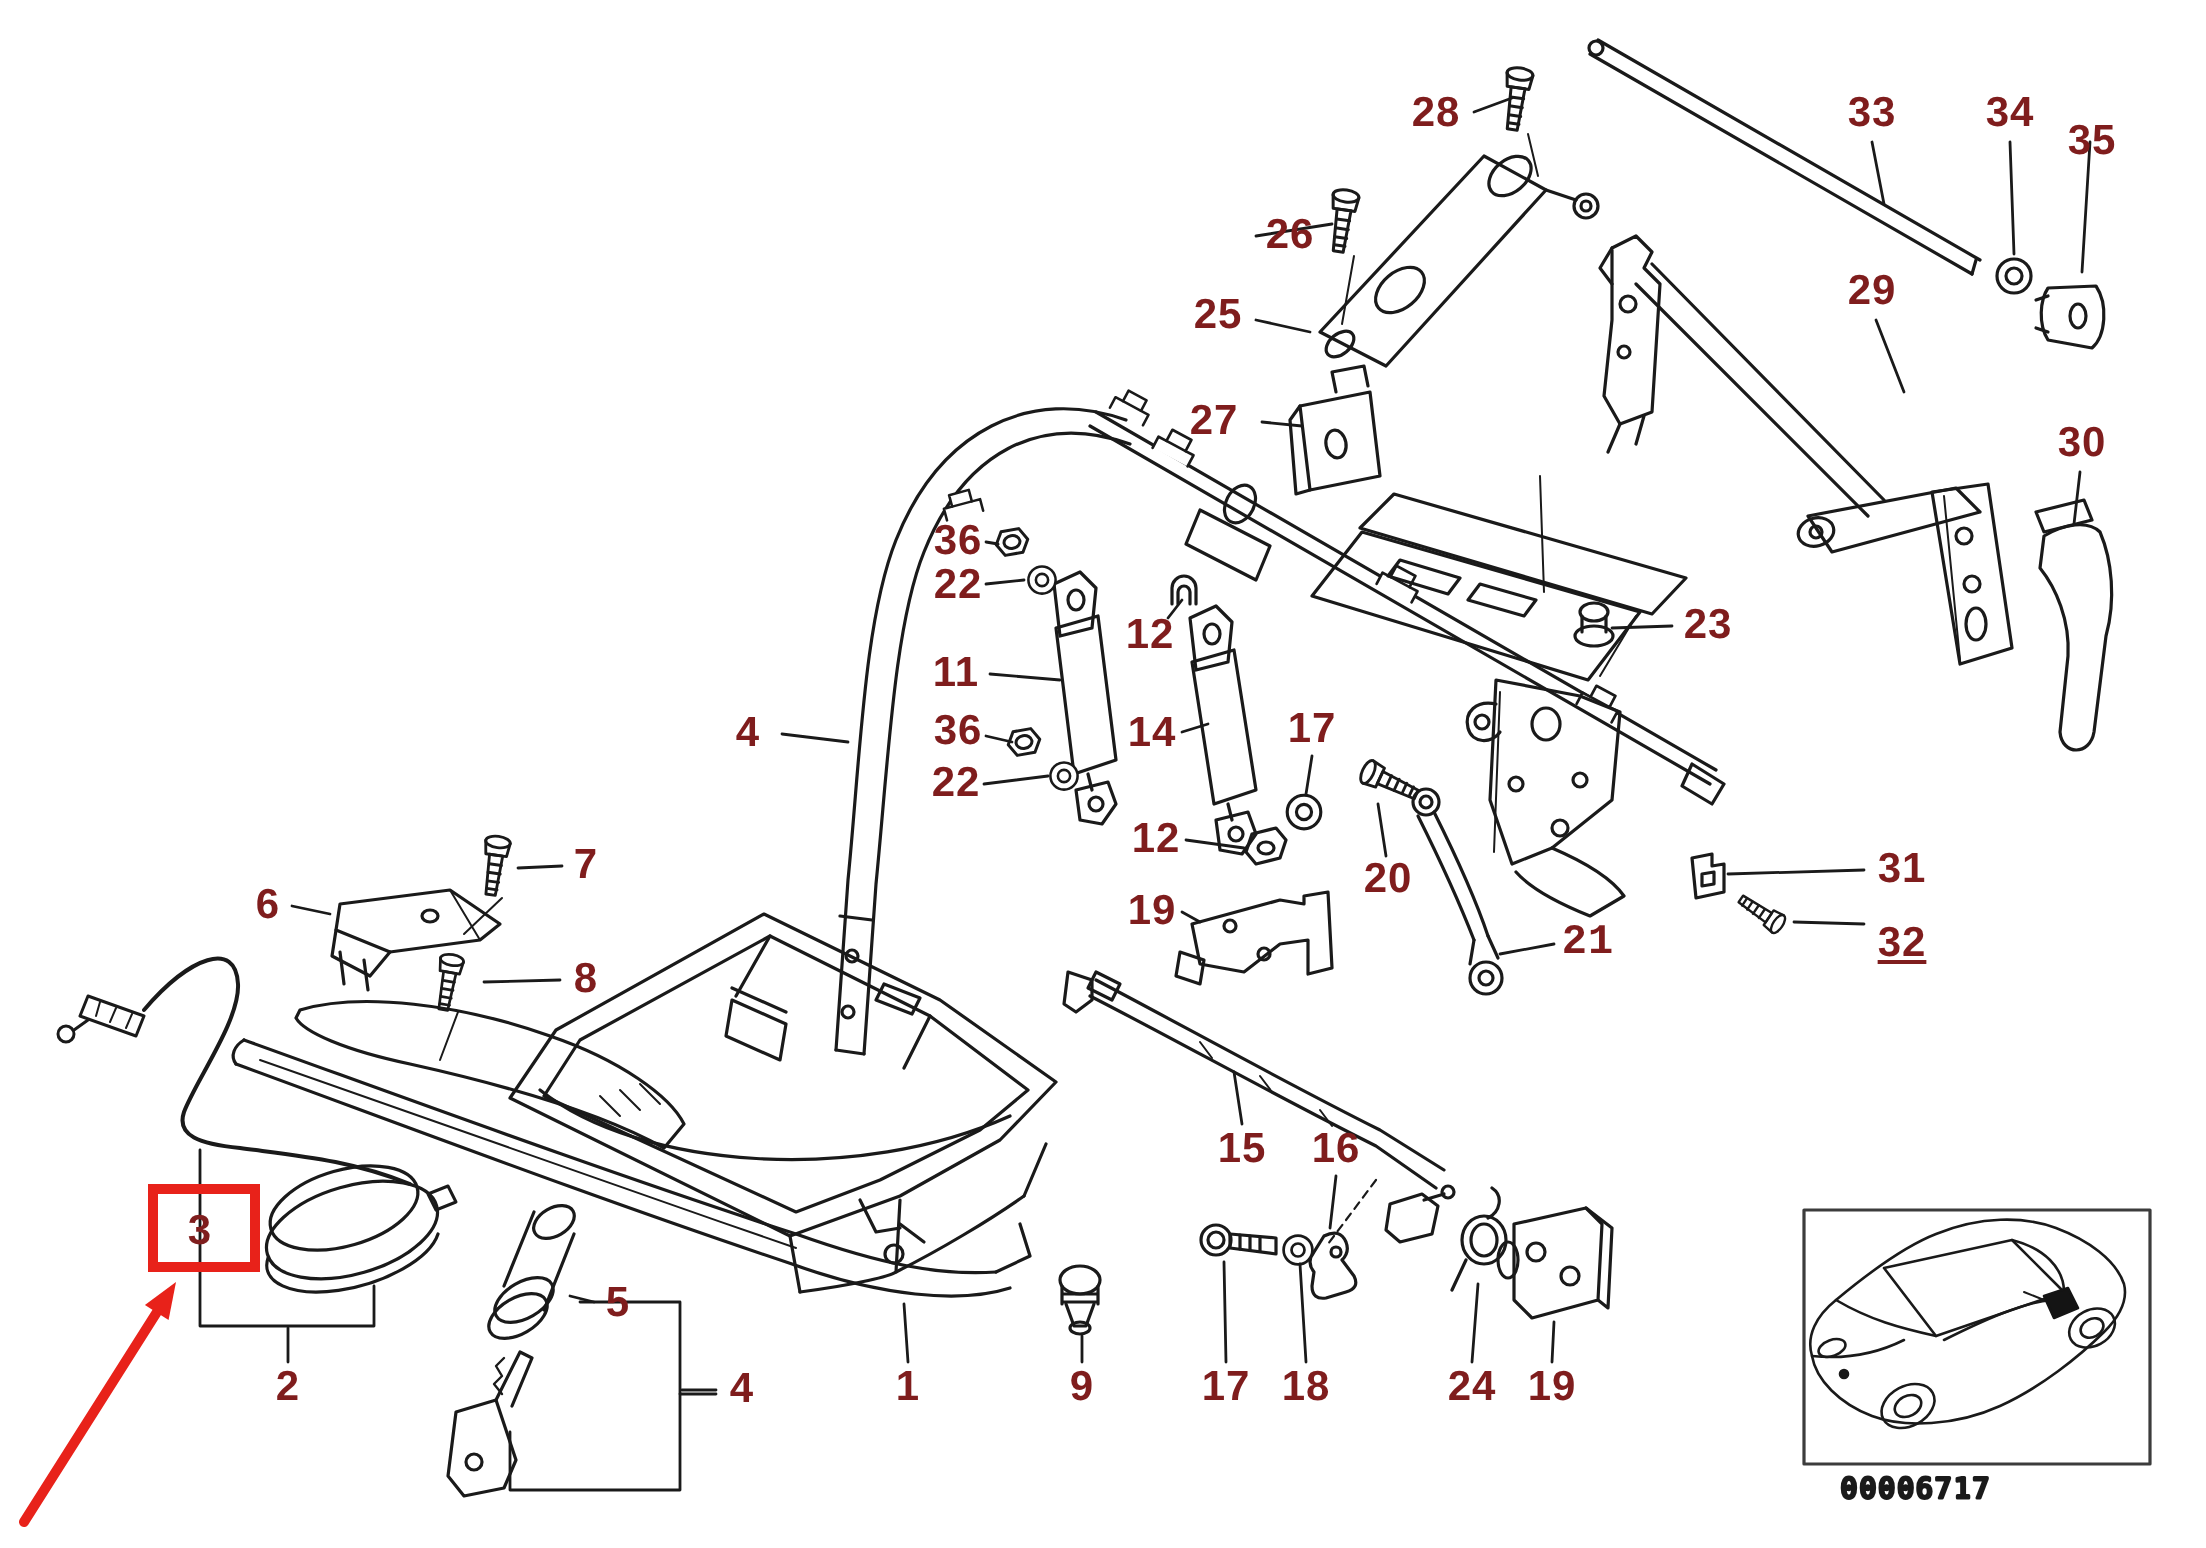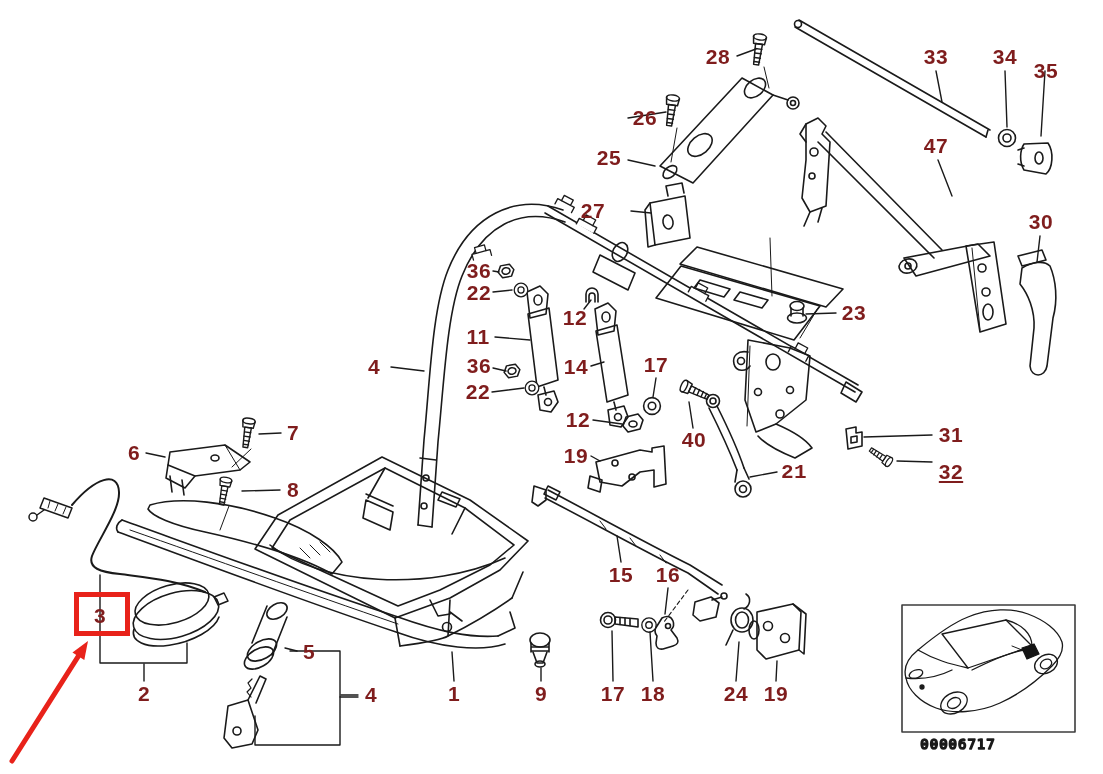--- a/index.html
+++ b/index.html
@@ -383,38 +383,38 @@
       </g>
       <text id="thumb-code" x="958" y="749" text-anchor="middle">00006717</text>
     </g>
   </g>
 </svg>
 
 <div id="labels">
       <div class="callout" style="left: 718px; top: 57px;">28</div>
       <div class="callout" style="left: 609px; top: 118px; margin-left: 36px;">26</div>
       <div class="callout" style="left: 609px; top: 158px;">25</div>
-      <div class="callout" style="left: 593px; top: 211px;">27</div>
+      <div class="callout" style="left: 607px; top: 211px;">27</div>
       <div class="callout" style="left: 936px; top: 57px;">33</div>
       <div class="callout" style="left: 1005px; top: 57px;">34</div>
       <div class="callout" style="left: 1046px; top: 57px; margin-top: 14px;">35</div>
-      <div class="callout" style="left: 936px; top: 146px;">47</div>
+      <div class="callout" style="left: 936px; top: 146px;">29</div>
       <div class="callout" style="left: 1041px; top: 222px;">30</div>
       <div class="callout" style="left: 479px; top: 271px;">36</div>
       <div class="callout" style="left: 479px; top: 293px;">22</div>
       <div class="callout" style="left: 575px; top: 318px;">12</div>
       <div class="callout" style="left: 478px; top: 337px;">11</div>
       <div class="callout" style="left: 374px; top: 367px;">4</div>
       <div class="callout" style="left: 576px; top: 367px;">14</div>
       <div class="callout" style="left: 656px; top: 365px;">17</div>
       <div class="callout" style="left: 479px; top: 366px;">36</div>
       <div class="callout" style="left: 478px; top: 392px;">22</div>
       <div class="callout" style="left: 854px; top: 313px;">23</div>
       <div class="callout" style="left: 578px; top: 420px;">12</div>
-      <div class="callout" style="left: 694px; top: 440px;">40</div>
+      <div class="callout" style="left: 694px; top: 440px;">20</div>
       <div class="callout" style="left: 794px; top: 472px; font-family: Liberation Mono, monospace;">21</div>
       <div class="callout" style="left: 951px; top: 435px;">31</div>
       <div class="callout" style="left: 951px; top: 472px; text-decoration: underline;">32</div>
       <div class="callout" style="left: 576px; top: 456px;">19</div>
       <div class="callout" style="left: 134px; top: 453px;">6</div>
       <div class="callout" style="left: 293px; top: 433px;">7</div>
       <div class="callout" style="left: 293px; top: 490px;">8</div>
       <div class="callout" style="left: 100px; top: 616px;">3</div>
       <div class="callout" style="left: 144px; top: 694px;">2</div>
       <div class="callout" style="left: 309px; top: 652px;">5</div>

